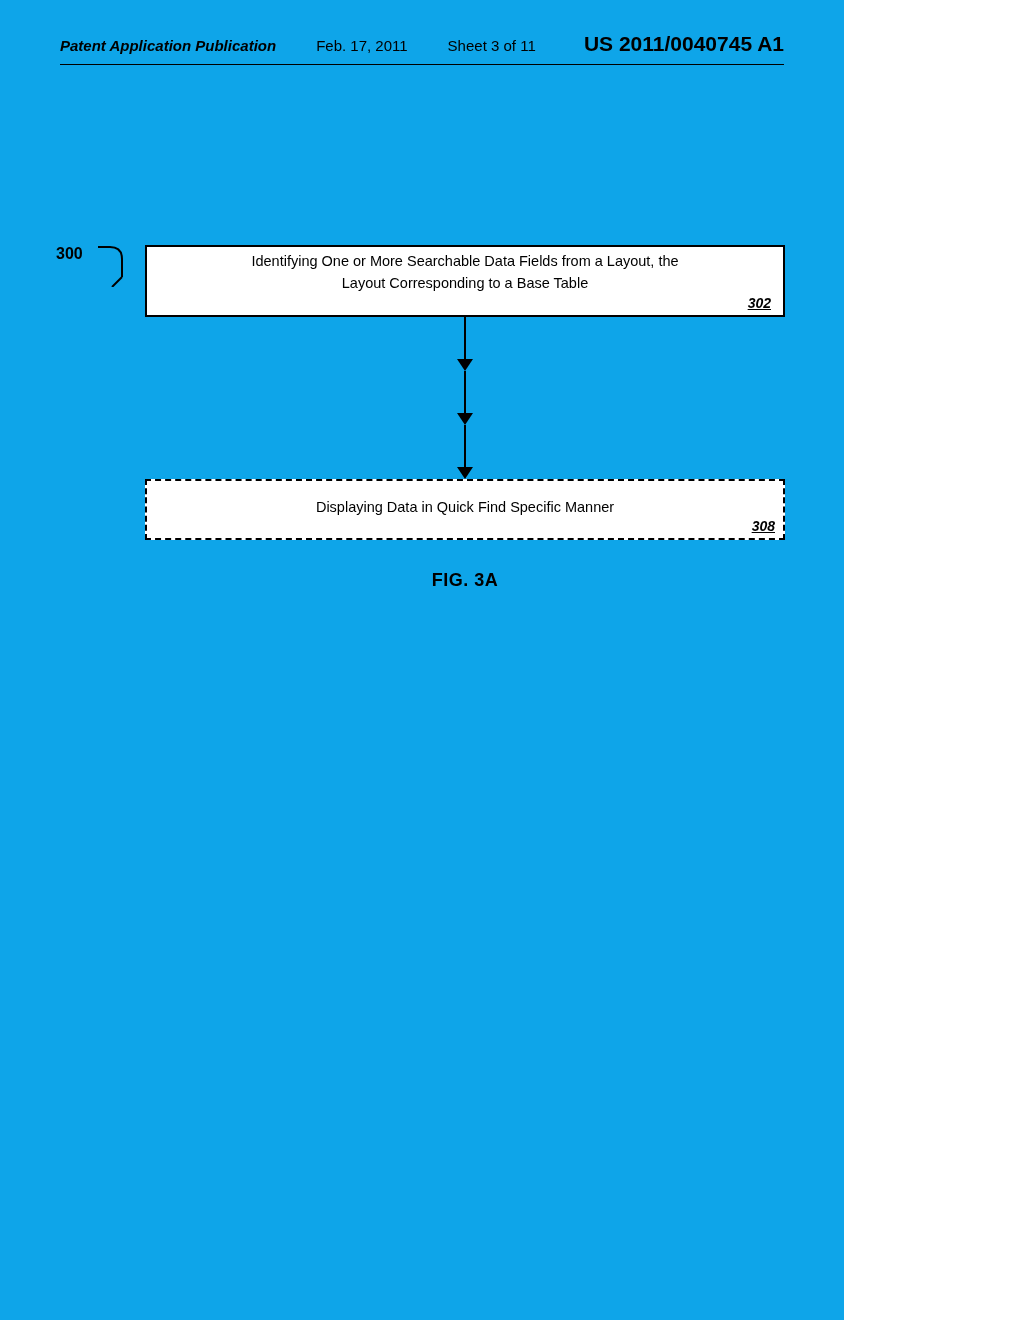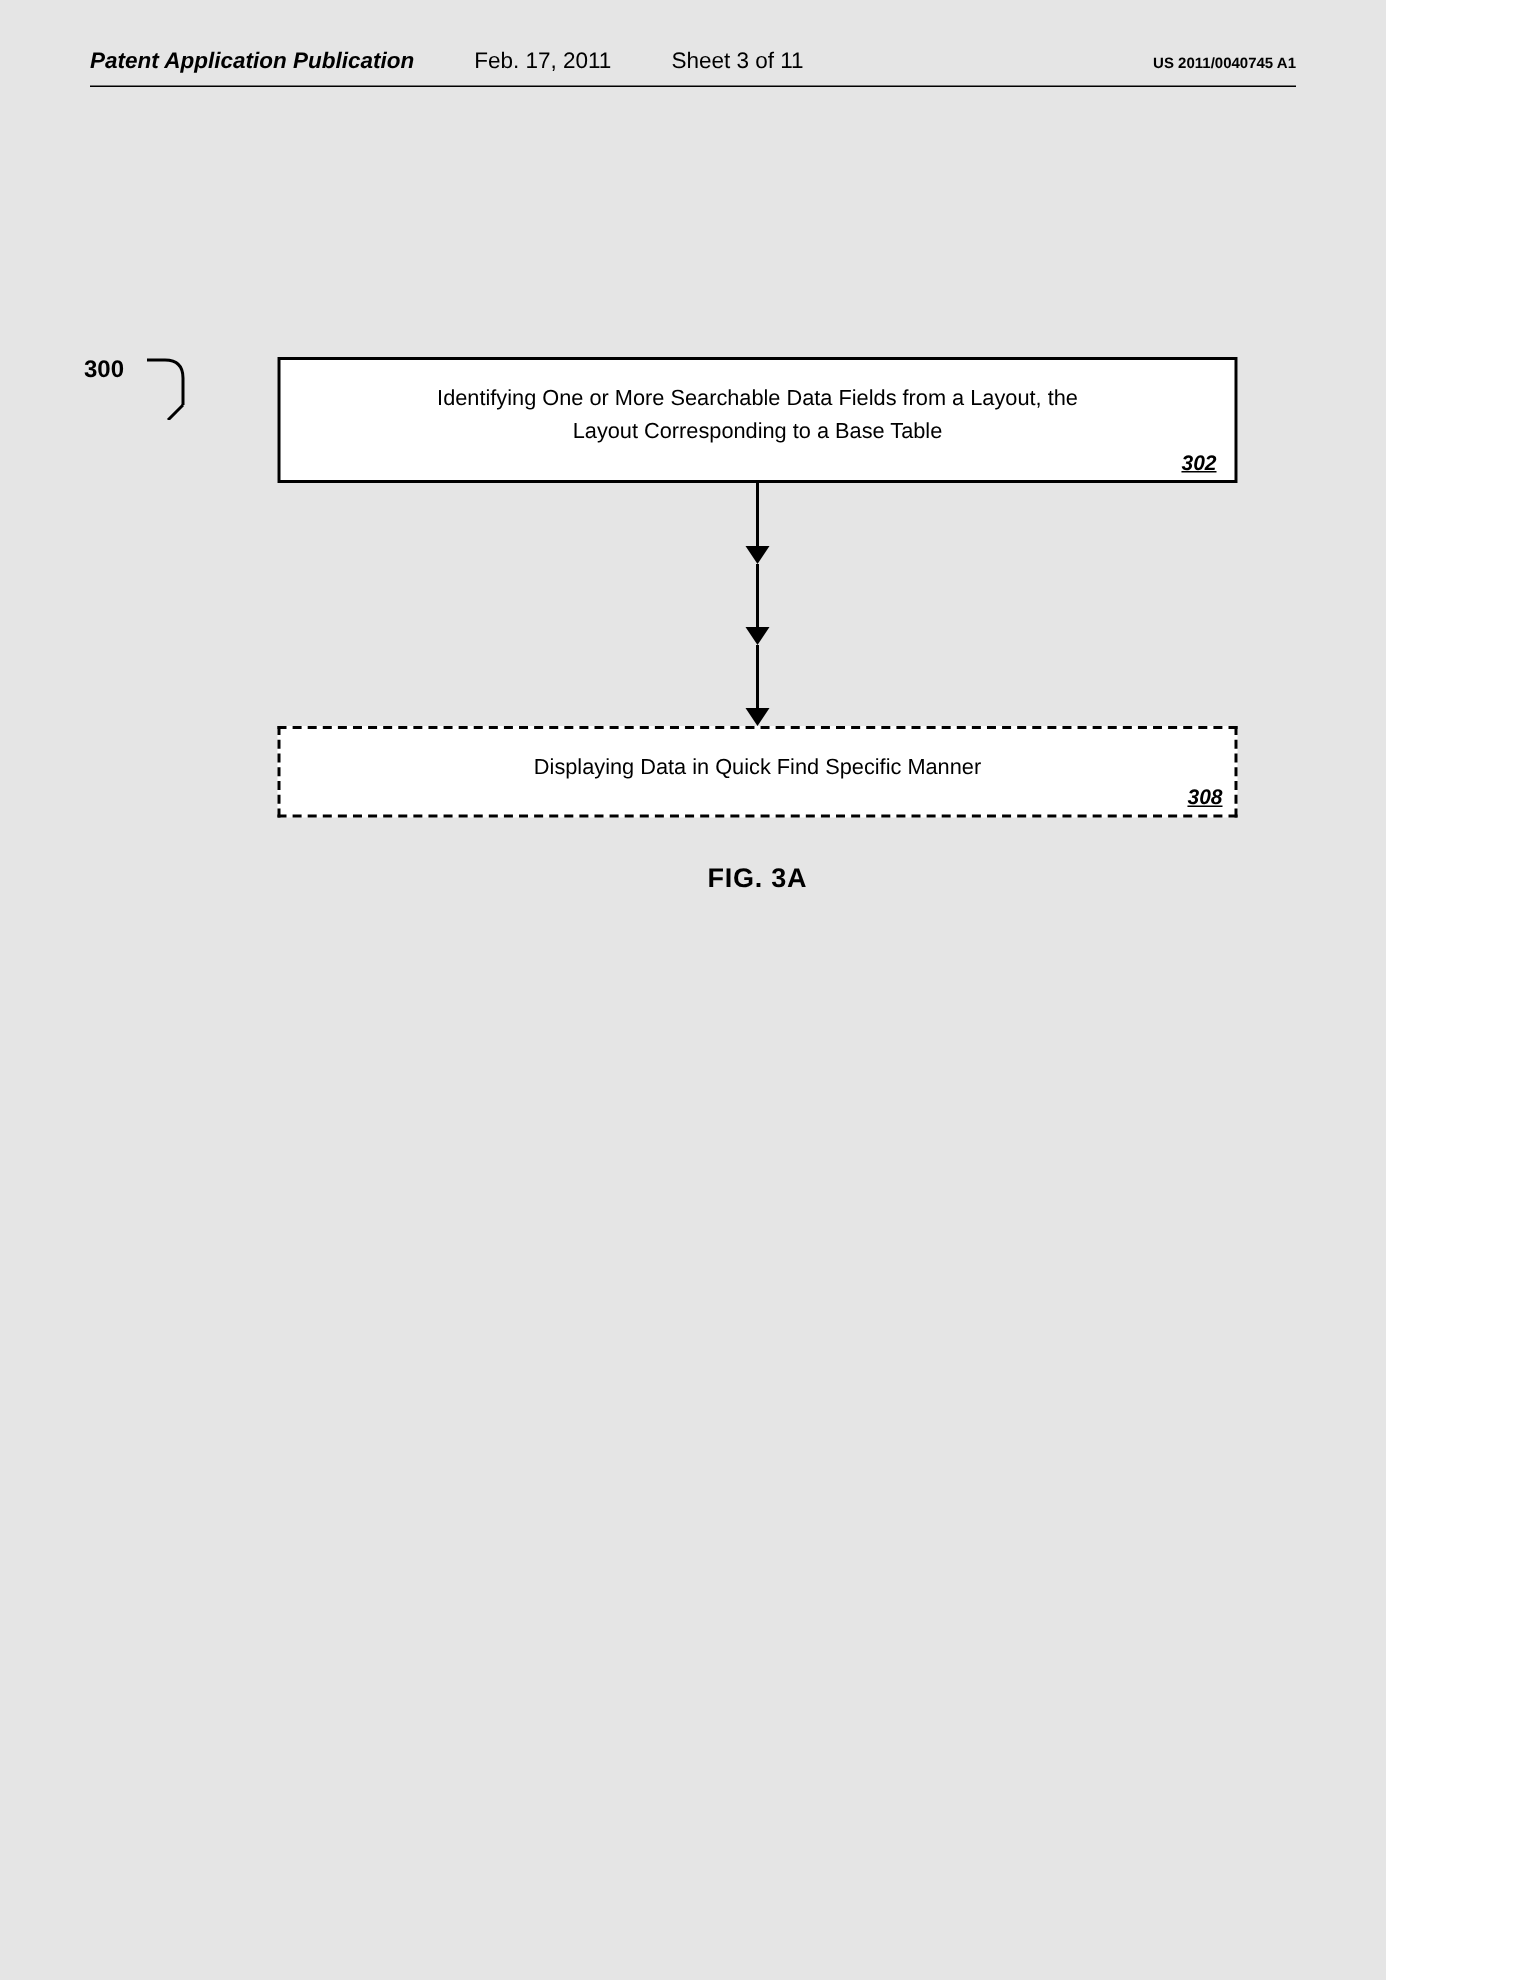--- a/index.html
+++ b/index.html
@@ -7,23 +7,23 @@
     body {
       background: #fff;
       font-family: Arial, Helvetica, sans-serif;
       width: 1024px;
       min-height: 1320px;
       position: relative;
       overflow: hidden;
     }
 
     .page {
-      width: 924px;
+      width: 844px;
       min-height: 1320px;
-      background: #e5e5e5;
+      background: #0ea5e9;
       position: relative;
       padding: 0;
     }
 
     
     .header {
       display: flex;
       align-items: baseline;
       padding: 32px 60px 0 60px;
       gap: 0;
@@ -43,21 +43,21 @@
       margin-right: 40px;
     }
 
     .header-sheet {
       font-size: 15px;
       flex: 0 0 auto;
       margin-right: 28px;
     }
 
     .header-patent {
-      font-size: 10px;
+      font-size: 21px;
       font-weight: bold;
       flex: 0 0 auto;
       margin-left: auto;
     }
 
     
     .header-line {
       border: none;
       border-top: 1.5px solid #000;
       margin: 8px 60px 0 60px;
@@ -85,21 +85,21 @@
       flex-direction: column;
       align-items: center;
       gap: 0;
     }
 
     
     .flow-box {
       width: 640px;
       border: 2px solid #000;
       background: #fff;
-      padding: 16px 20px 20px 20px;
+      padding: 4px 20px 20px 20px;
       position: relative;
       text-align: center;
     }
 
     .flow-box .box-text {
       font-size: 14.5px;
       line-height: 1.5;
     }
 
     .flow-box .box-num {

